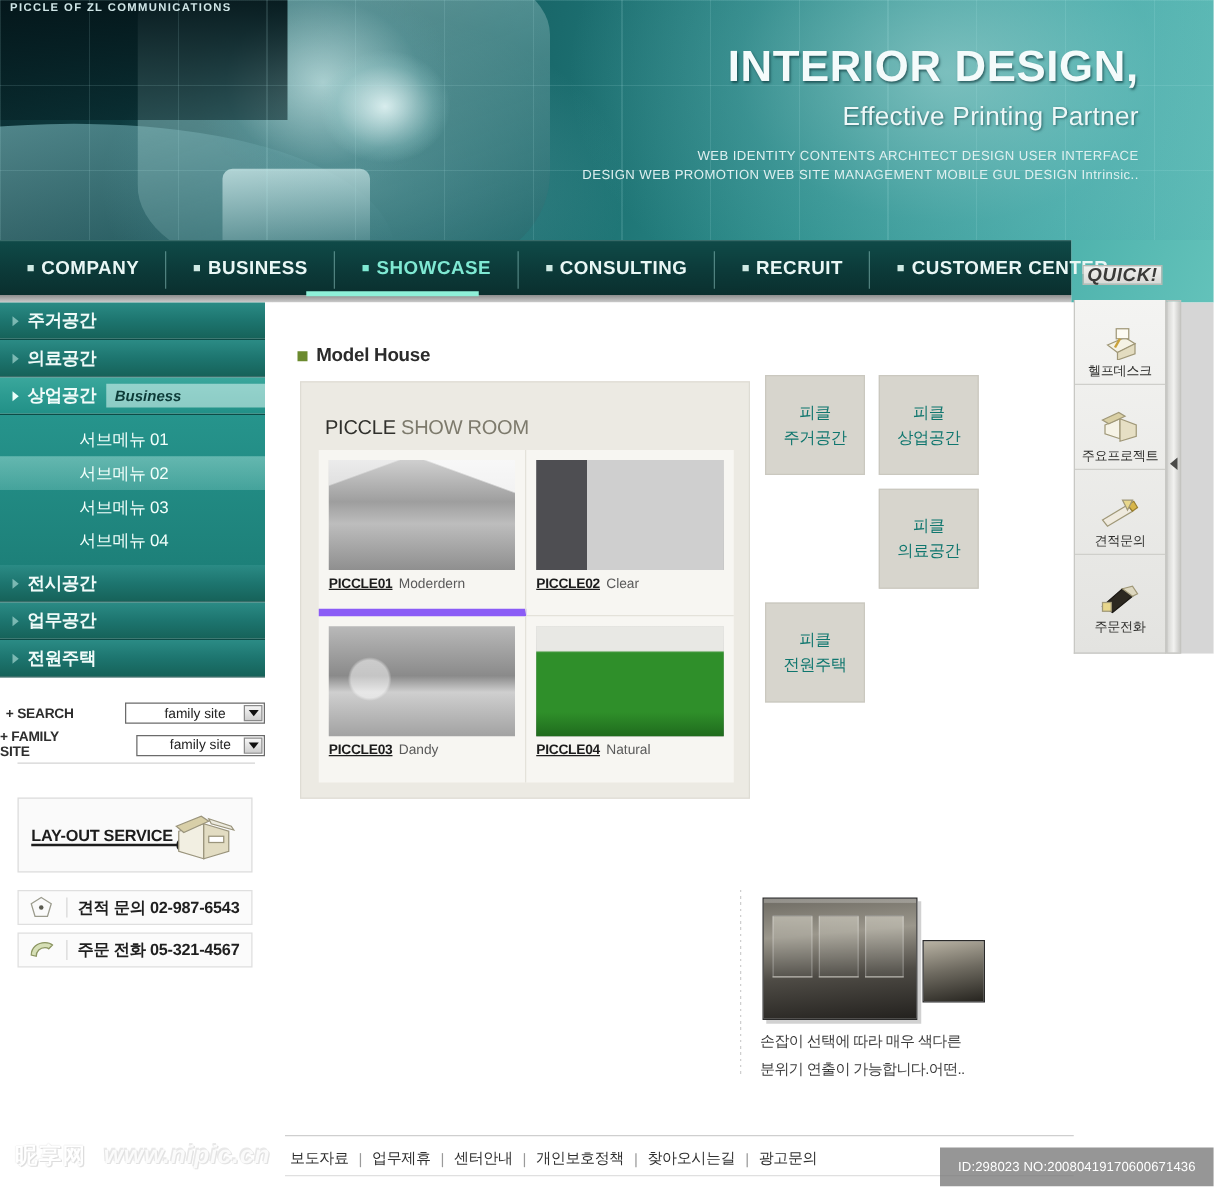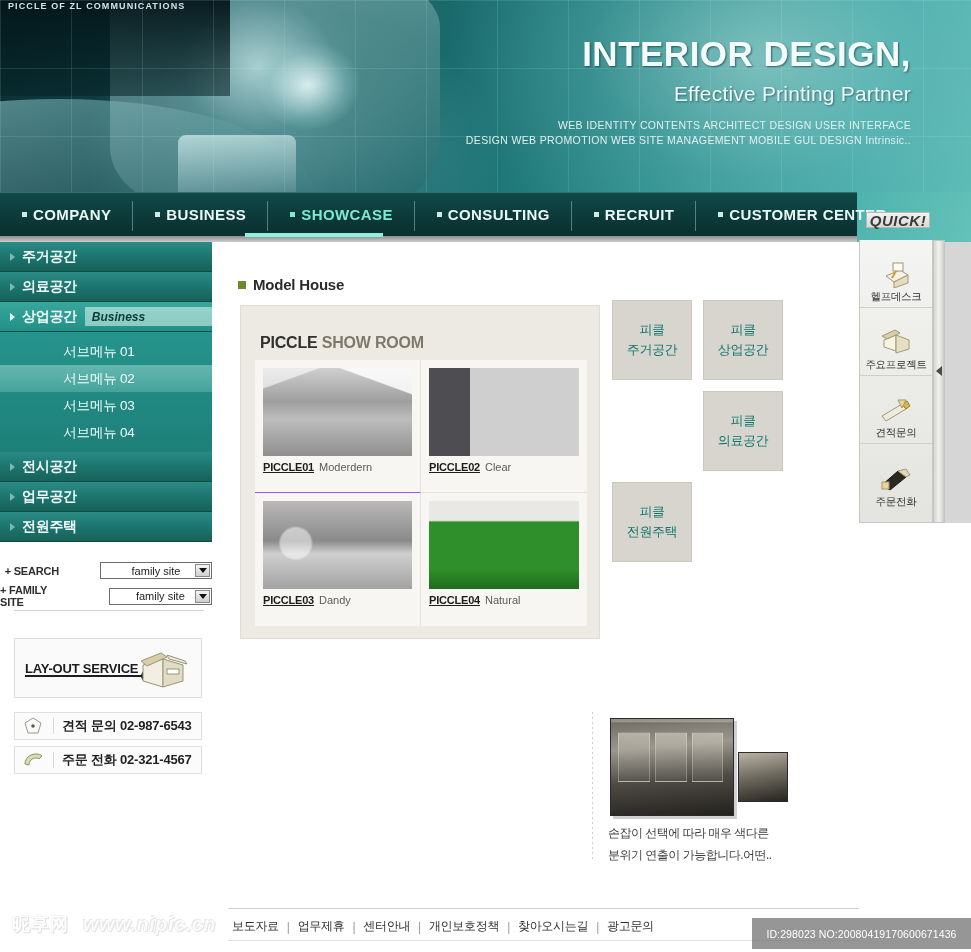--- a/index.html
+++ b/index.html
@@ -223,29 +223,29 @@
   .left-gutter { position:absolute; left:212px; top:242px; width:6px; height:664px; background:#ffffff; z-index:4; }
 
   .page-head { position:absolute; left:238px; top:276px; display:flex; align-items:center; z-index:6; }
   .ph-sq { width:8px; height:8px; background:#6b8a2e; margin-right:7px; }
   .ph-title { font-size:15px; font-weight:bold; color:#2b2b2b; letter-spacing:-.2px; }
 
   .showroom {
     position:absolute; left:240px; top:305px; width:360px; height:334px;
     background:#eceae3; border:1px solid #dedcd4; z-index:6;
   }
-  .sr-title { position:absolute; left:19px; top:28px; font-size:16px; font-weight:bold; letter-spacing:-.2px; }
+  .sr-title { position:absolute; left:19px; top:28px; font-size:16px; font-weight:normal; letter-spacing:-.2px; }
   .sr-title .a { color:#30302c; }
   .sr-title .b { color:#7d7a6c; }
   .sr-grid {
     position:absolute; left:14px; top:54px; width:332px; height:266px;
     background:#f7f6f2; display:grid; grid-template-columns:1fr 1fr; grid-template-rows:1fr 1fr;
   }
   .sr-cell { padding:8px 8px 4px 8px; position:relative; }
-  .sr-cell.b1 { border-right:1px solid #e4e2da; border-bottom:1px solid #8b5cf6; }
+  .sr-cell.b1 { border-right:1px solid #e4e2da; border-bottom:6px solid #8b5cf6; }
   .sr-cell.b2 { border-bottom:1px solid #e4e2da; }
   .sr-cell.b3 { border-right:1px solid #e4e2da; }
   .sr-thumb { width:100%; height:88px; position:relative; overflow:hidden; }
   .sr-cap { margin-top:5px; font-size:11px; }
   .sr-cap .code { font-weight:bold; color:#1c1c1c; text-decoration:underline; letter-spacing:-.2px; }
   .sr-cap .name { color:#5a5a5a; margin-left:5px; }
 
   
   .ph1 { background:
       linear-gradient(200deg, rgba(255,255,255,.85) 0 18%, rgba(0,0,0,0) 19%),
@@ -507,21 +507,21 @@
     <circle cx="12" cy="10" r="1.8" fill="#5a5a50"></circle>
   </svg>
   <div class="c-div"></div>
   <span class="c-text">견적 문의 02-987-6543</span>
 </div>
 <div class="contact-row second">
   <svg class="c-icon" viewBox="0 0 24 20">
     <path d="M4,14 C4,8 9,4 15,4 C18,4 20,5 21,6 L18,9 C17,8 16,8 15,8 C11,8 8,11 8,15 Z" fill="#d6dfb6" stroke="#8a9460" stroke-width="1"></path>
   </svg>
   <div class="c-div"></div>
-  <span class="c-text">주문 전화 02-321-4567</span>
+  <span class="c-text">주문 전화 05-321-4567</span>
 </div>
 
 <div class="main"></div>
 <div class="left-gutter"></div>
 
 <div class="page-head">
   <span class="ph-sq"></span>
   <span class="ph-title">Model House</span>
 </div>
 

